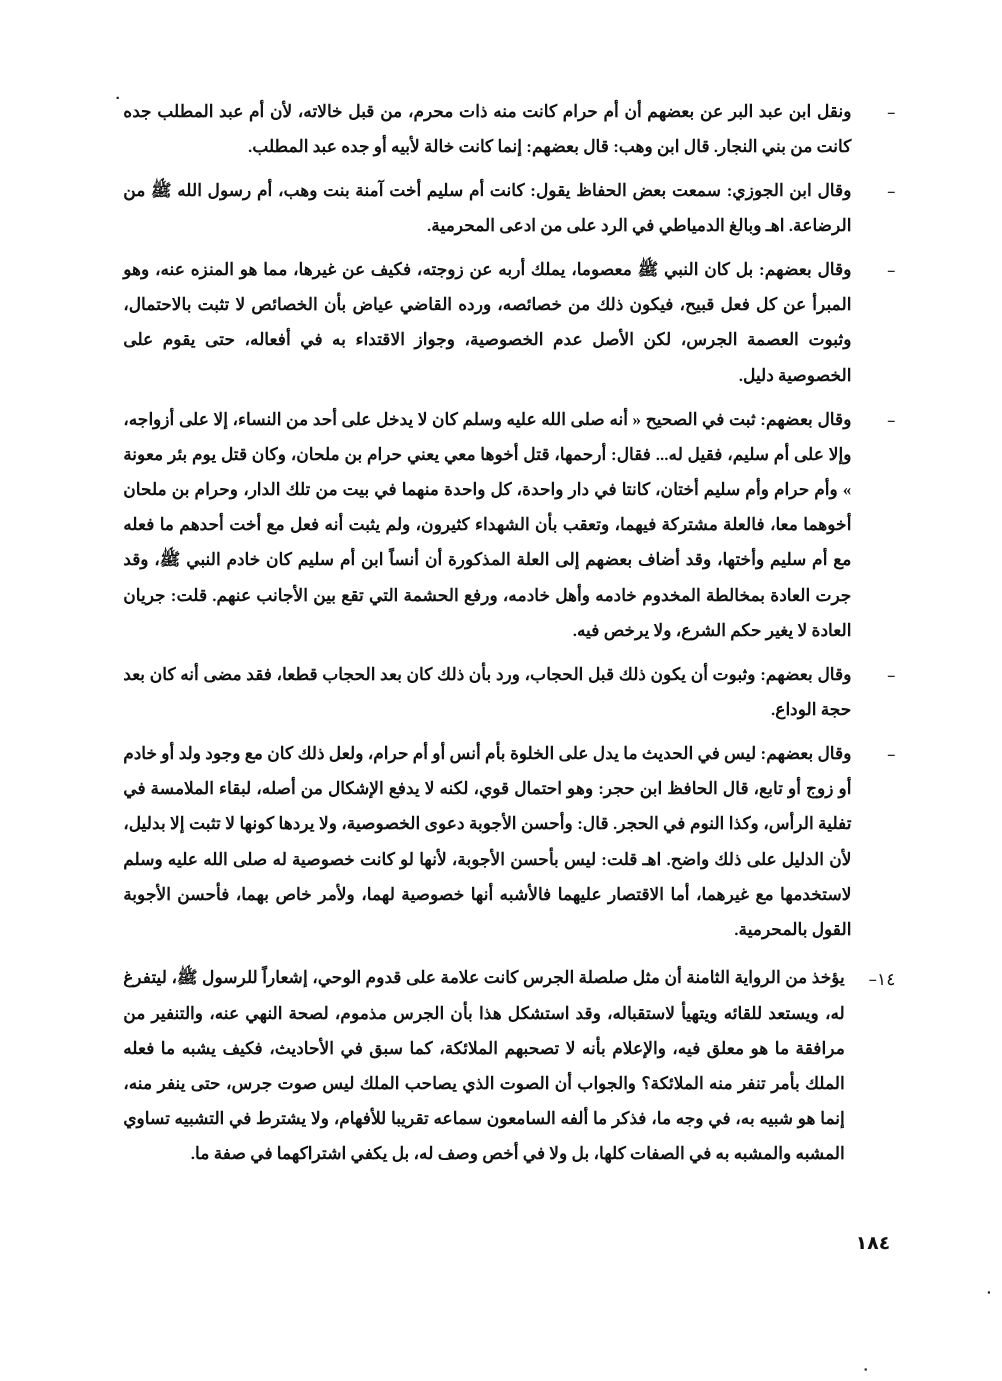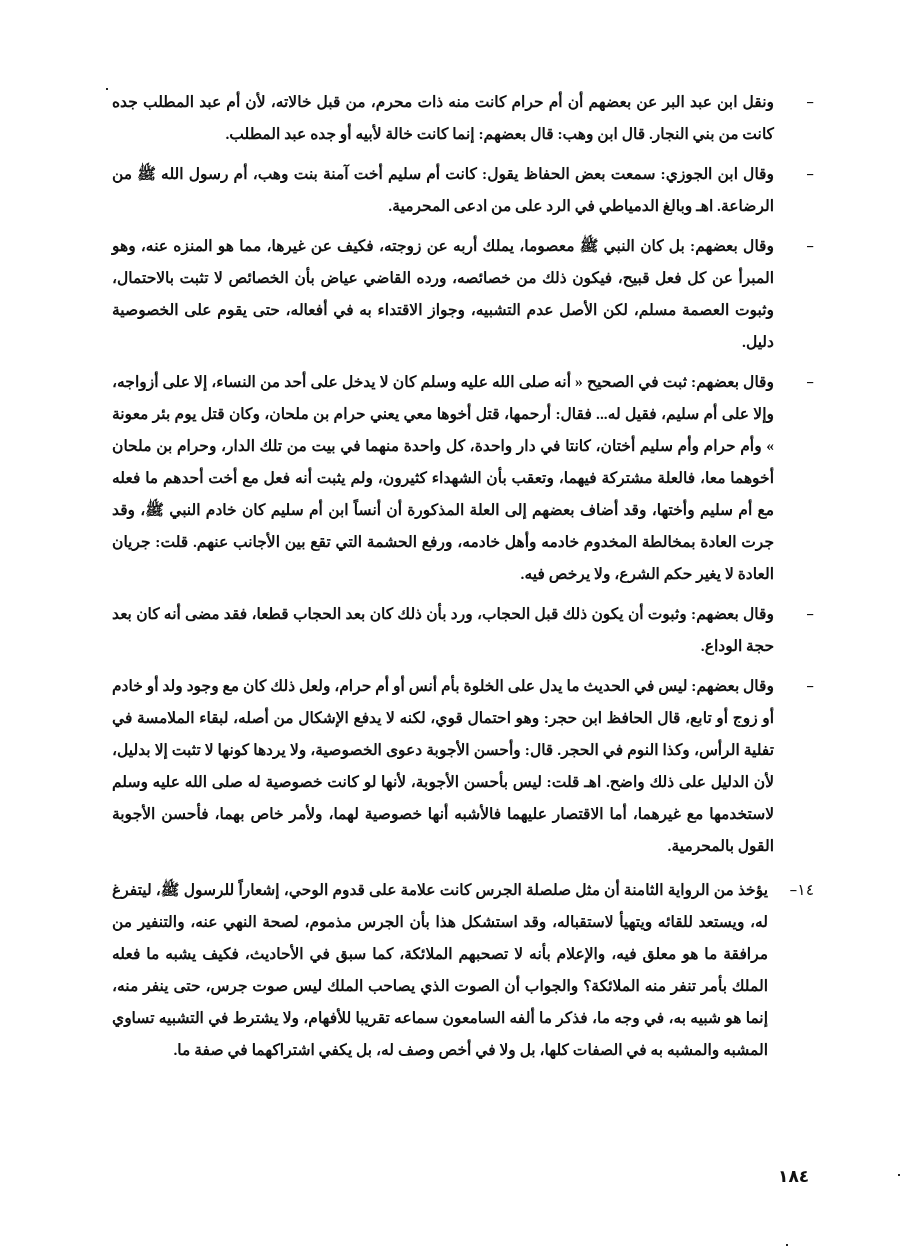--- a/index.html
+++ b/index.html
@@ -48,21 +48,21 @@
       width: 44px;
       font-weight: normal;
       text-align: right;
     }
     .para .body-text {
       display: block;
       font-family: Liberation Serif, serif;
     }
     .page-number {
       position: absolute;
-      top: 1166px;
+      top: 1120px;
       left: 778px;
       font-size: 17px;
       font-weight: bold;
       direction: rtl;
     }
     .speck {
       position: absolute;
       background: #222;
       width: 2px;
       height: 2px;
@@ -75,21 +75,21 @@
   <div class="para">
     <span class="marker">–</span>
     <span class="body-text">ونقل ابن عبد البر عن بعضهم أن أم حرام كانت منه ذات محرم، من قبل خالاته، لأن أم عبد المطلب جده كانت من بني النجار. قال ابن وهب: قال بعضهم: إنما كانت خالة لأبيه أو جده عبد المطلب.</span>
   </div>
   <div class="para">
     <span class="marker">–</span>
     <span class="body-text">وقال ابن الجوزي: سمعت بعض الحفاظ يقول: كانت أم سليم أخت آمنة بنت وهب، أم رسول الله ﷺ من الرضاعة. اهـ وبالغ الدمياطي في الرد على من ادعى المحرمية.</span>
   </div>
   <div class="para">
     <span class="marker">–</span>
-    <span class="body-text">وقال بعضهم: بل كان النبي ﷺ معصوما، يملك أربه عن زوجته، فكيف عن غيرها، مما هو المنزه عنه، وهو المبرأ عن كل فعل قبيح، فيكون ذلك من خصائصه، ورده القاضي عياض بأن الخصائص لا تثبت بالاحتمال، وثبوت العصمة مسلم، لكن الأصل عدم التشبيه، وجواز الاقتداء به في أفعاله، حتى يقوم على الخصوصية دليل.</span>
+    <span class="body-text">وقال بعضهم: بل كان النبي ﷺ معصوما، يملك أربه عن زوجته، فكيف عن غيرها، مما هو المنزه عنه، وهو المبرأ عن كل فعل قبيح، فيكون ذلك من خصائصه، ورده القاضي عياض بأن الخصائص لا تثبت بالاحتمال، وثبوت العصمة الجرس، لكن الأصل عدم الخصوصية، وجواز الاقتداء به في أفعاله، حتى يقوم على الخصوصية دليل.</span>
   </div>
   <div class="para">
     <span class="marker">–</span>
     <span class="body-text">وقال بعضهم: ثبت في الصحيح « أنه صلى الله عليه وسلم كان لا يدخل على أحد من النساء، إلا على أزواجه، وإلا على أم سليم، فقيل له... فقال: أرحمها، قتل أخوها معي يعني حرام بن ملحان، وكان قتل يوم بئر معونة » وأم حرام وأم سليم أختان، كانتا في دار واحدة، كل واحدة منهما في بيت من تلك الدار، وحرام بن ملحان أخوهما معا، فالعلة مشتركة فيهما، وتعقب بأن الشهداء كثيرون، ولم يثبت أنه فعل مع أخت أحدهم ما فعله مع أم سليم وأختها، وقد أضاف بعضهم إلى العلة المذكورة أن أنساً ابن أم سليم كان خادم النبي ﷺ، وقد جرت العادة بمخالطة المخدوم خادمه وأهل خادمه، ورفع الحشمة التي تقع بين الأجانب عنهم. قلت: جريان العادة لا يغير حكم الشرع، ولا يرخص فيه.</span>
   </div>
   <div class="para">
     <span class="marker">–</span>
     <span class="body-text">وقال بعضهم: وثبوت أن يكون ذلك قبل الحجاب، ورد بأن ذلك كان بعد الحجاب قطعا، فقد مضى أنه كان بعد حجة الوداع.</span>
   </div>
   <div class="para">

